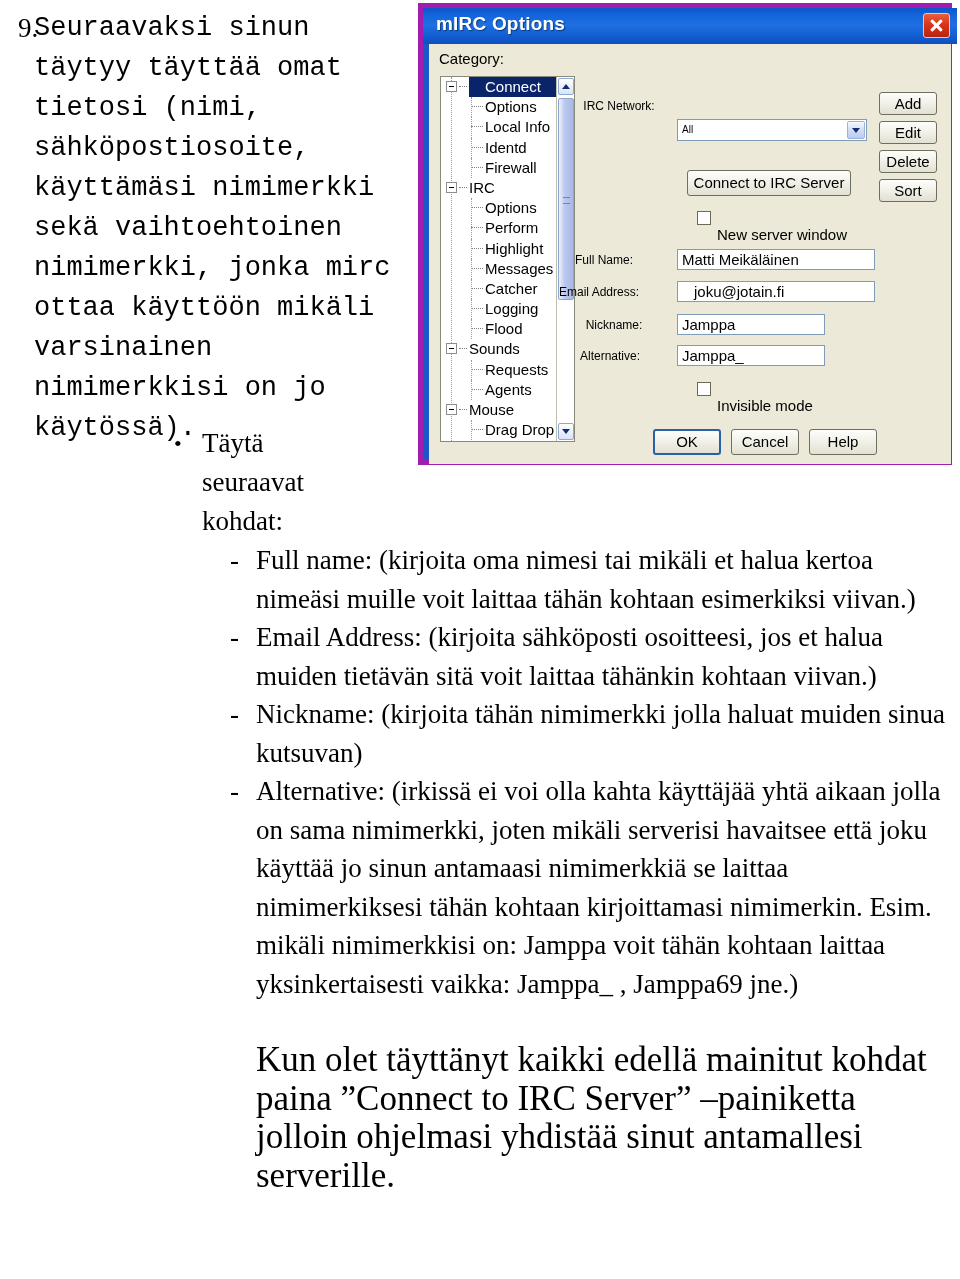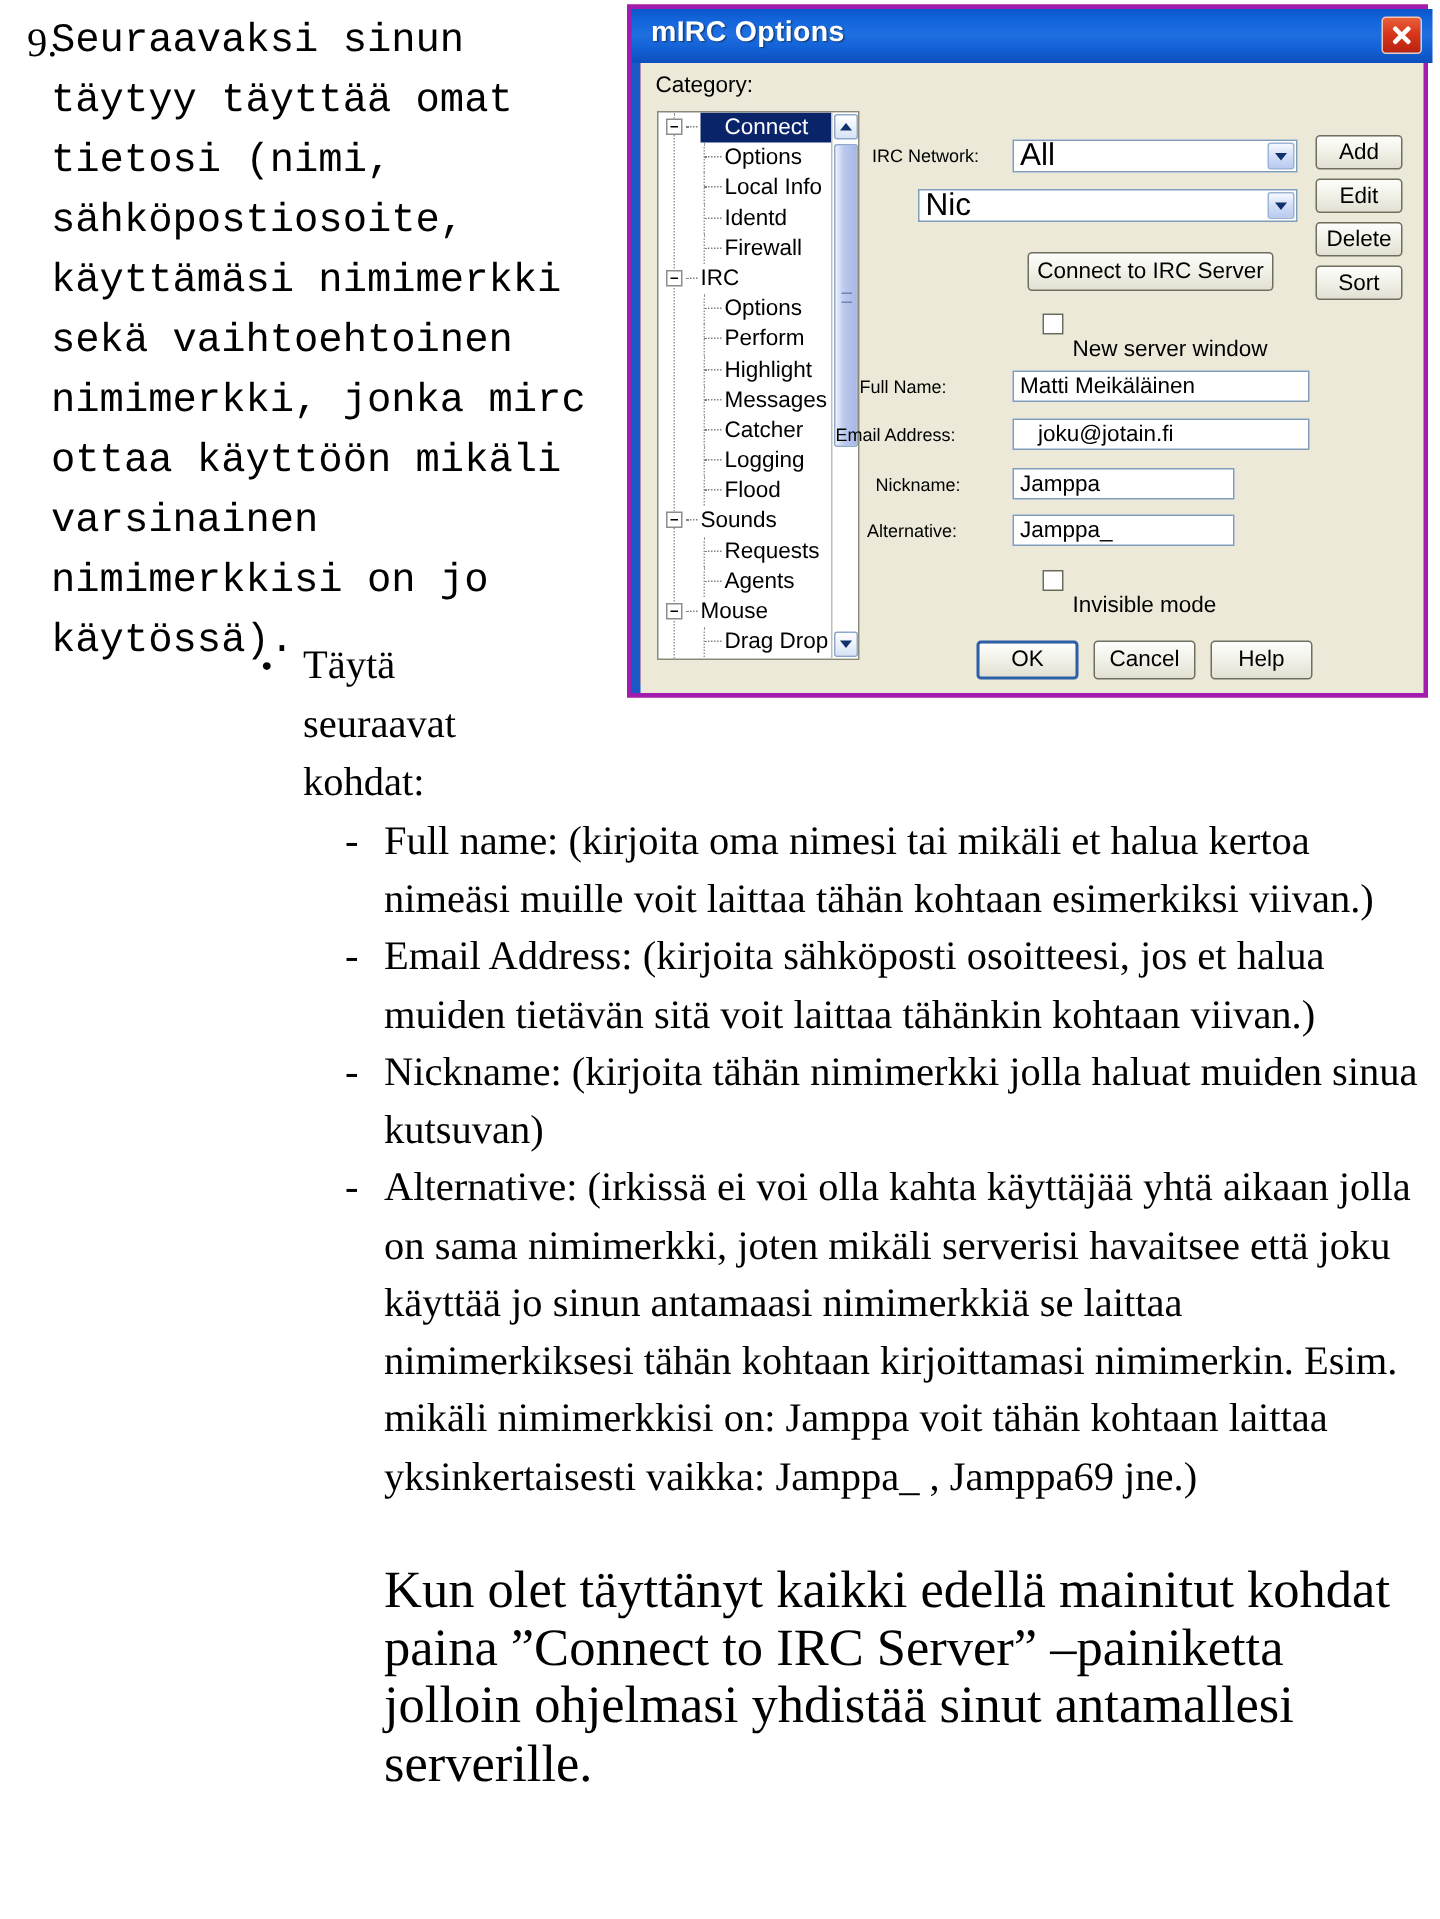--- a/index.html
+++ b/index.html
@@ -84,21 +84,21 @@
   }
 
   
   .dialog {
     position: absolute;
     left: 418px;
     top: 3px;
     width: 534px;
     height: 462px;
     background: #be185d;
-    border: 3px solid #a21caf;
+    border: 5px solid #a21caf;
     box-sizing: border-box;
   }
   .dlg-frame {
     position: absolute;
     left: 0; top: 0; right: 0; bottom: 0;
     border-left: 6px solid #1a58c6;
     border-right: 6px solid #1a58c6;
     border-bottom: 6px solid #1a58c6;
     box-sizing: border-box;
   }
@@ -302,25 +302,26 @@
     font-family: "Liberation Sans", sans-serif;
     font-size: 12px;
     text-align: center;
   }
   .combo {
     position: absolute;
     background: #ffffff;
     border: 1px solid #7f9db9;
     box-sizing: border-box;
     font-family: "Liberation Sans", sans-serif;
-    font-size: 21px;
+    font-size: 10px;
     line-height: 20px;
     padding-left: 4px;
     height: 22px;
     color: #000;
+    margin-top: 24px;
   }
   .combo .arrowbox {
     position: absolute;
     right: 1px;
     top: 1px;
     width: 18px;
     height: 18px;
     background: linear-gradient(to bottom,#f6f9ff,#cfdcf5 55%,#b9cbef);
     border: 1px solid #9db4d6;
     border-radius: 2px;
@@ -522,26 +523,20 @@
     </div>
 
     <span class="fld-label" style="left:140px; top:55px; width:100px;">IRC Network:</span>
     <div class="combo" style="left:248px; top:51px; width:190px;">
       <span>All</span>
       <span class="arrowbox">
           <i></i>
         </span>
     </div>
 
-    <div class="combo" style="left:185px; top:84px; width:253px;">
-      <span>Nic</span>
-      <span class="arrowbox">
-          <i></i>
-        </span>
-    </div>
 
     <div class="btn" style="left:258px; top:126px; width:164px; height:26px; line-height:24px;">Connect to IRC Server</div>
 
     <div class="chk" style="left:268px; top:166px;">
       <span class="box"></span>
       <span class="ctext">New server window</span>
     </div>
 
     <div class="btn" style="left:450px; top:48px; width:58px; height:23px; line-height:21px;">Add</div>
     <div class="btn" style="left:450px; top:77px; width:58px; height:23px; line-height:21px;">Edit</div>

